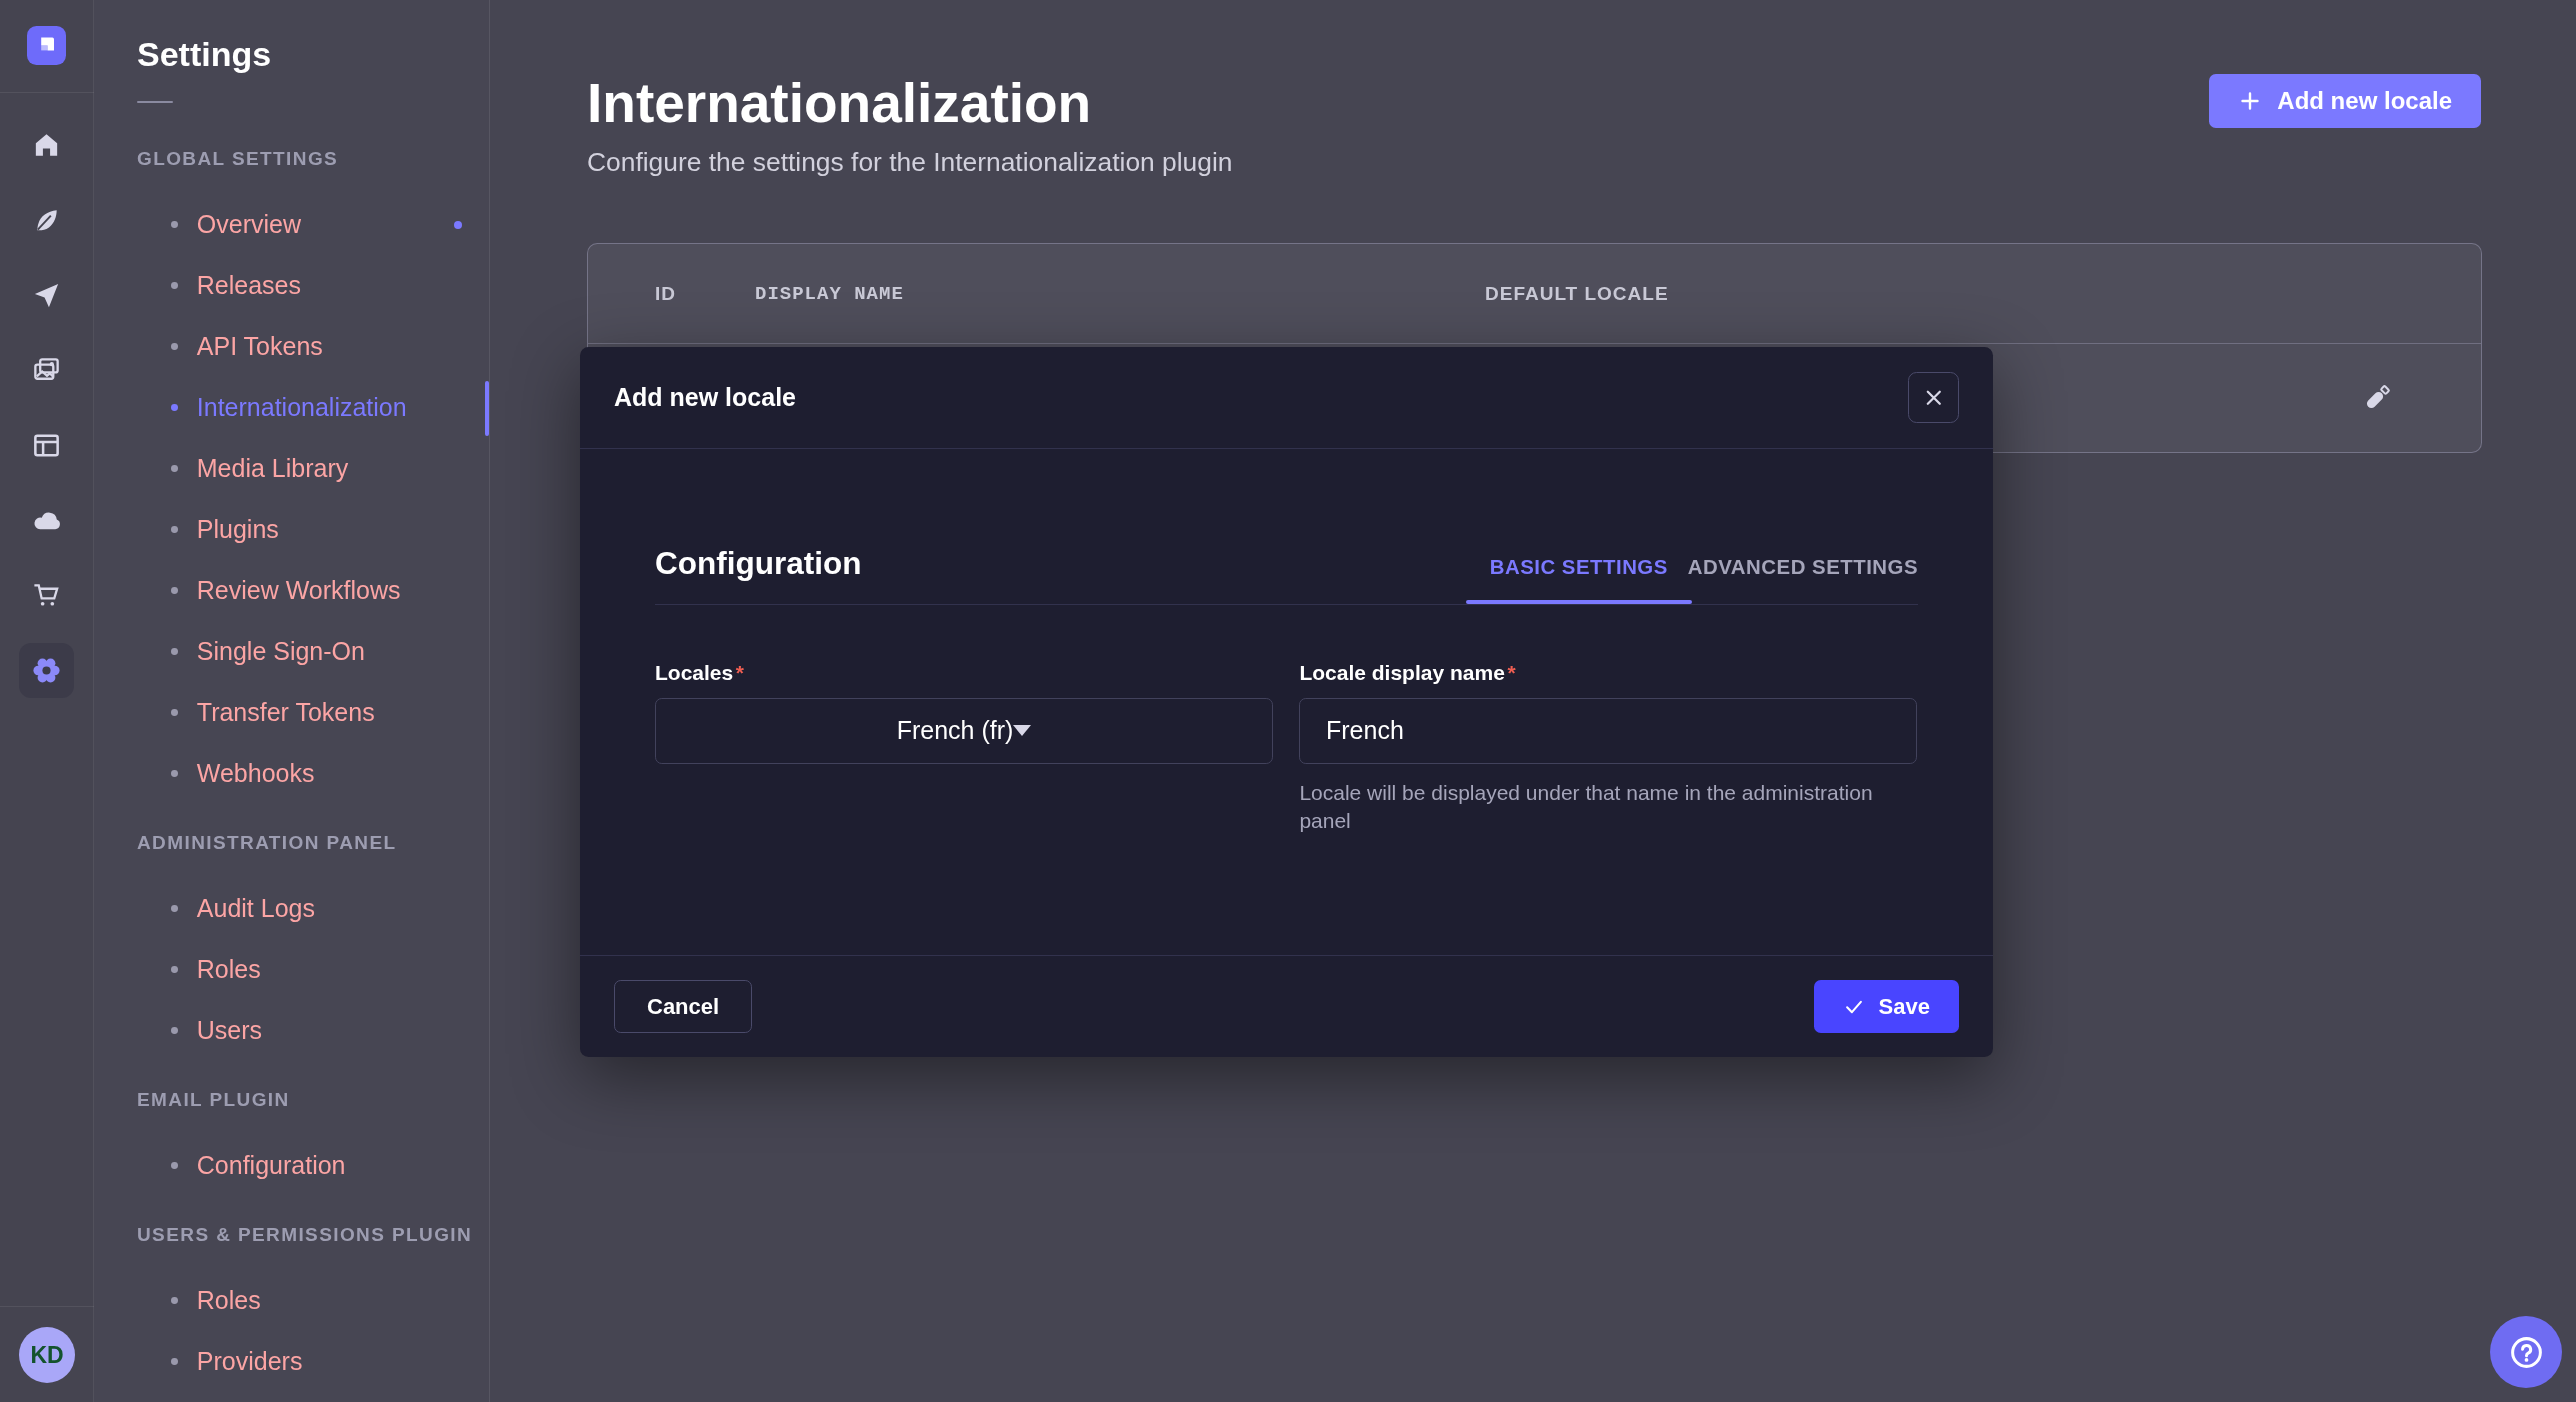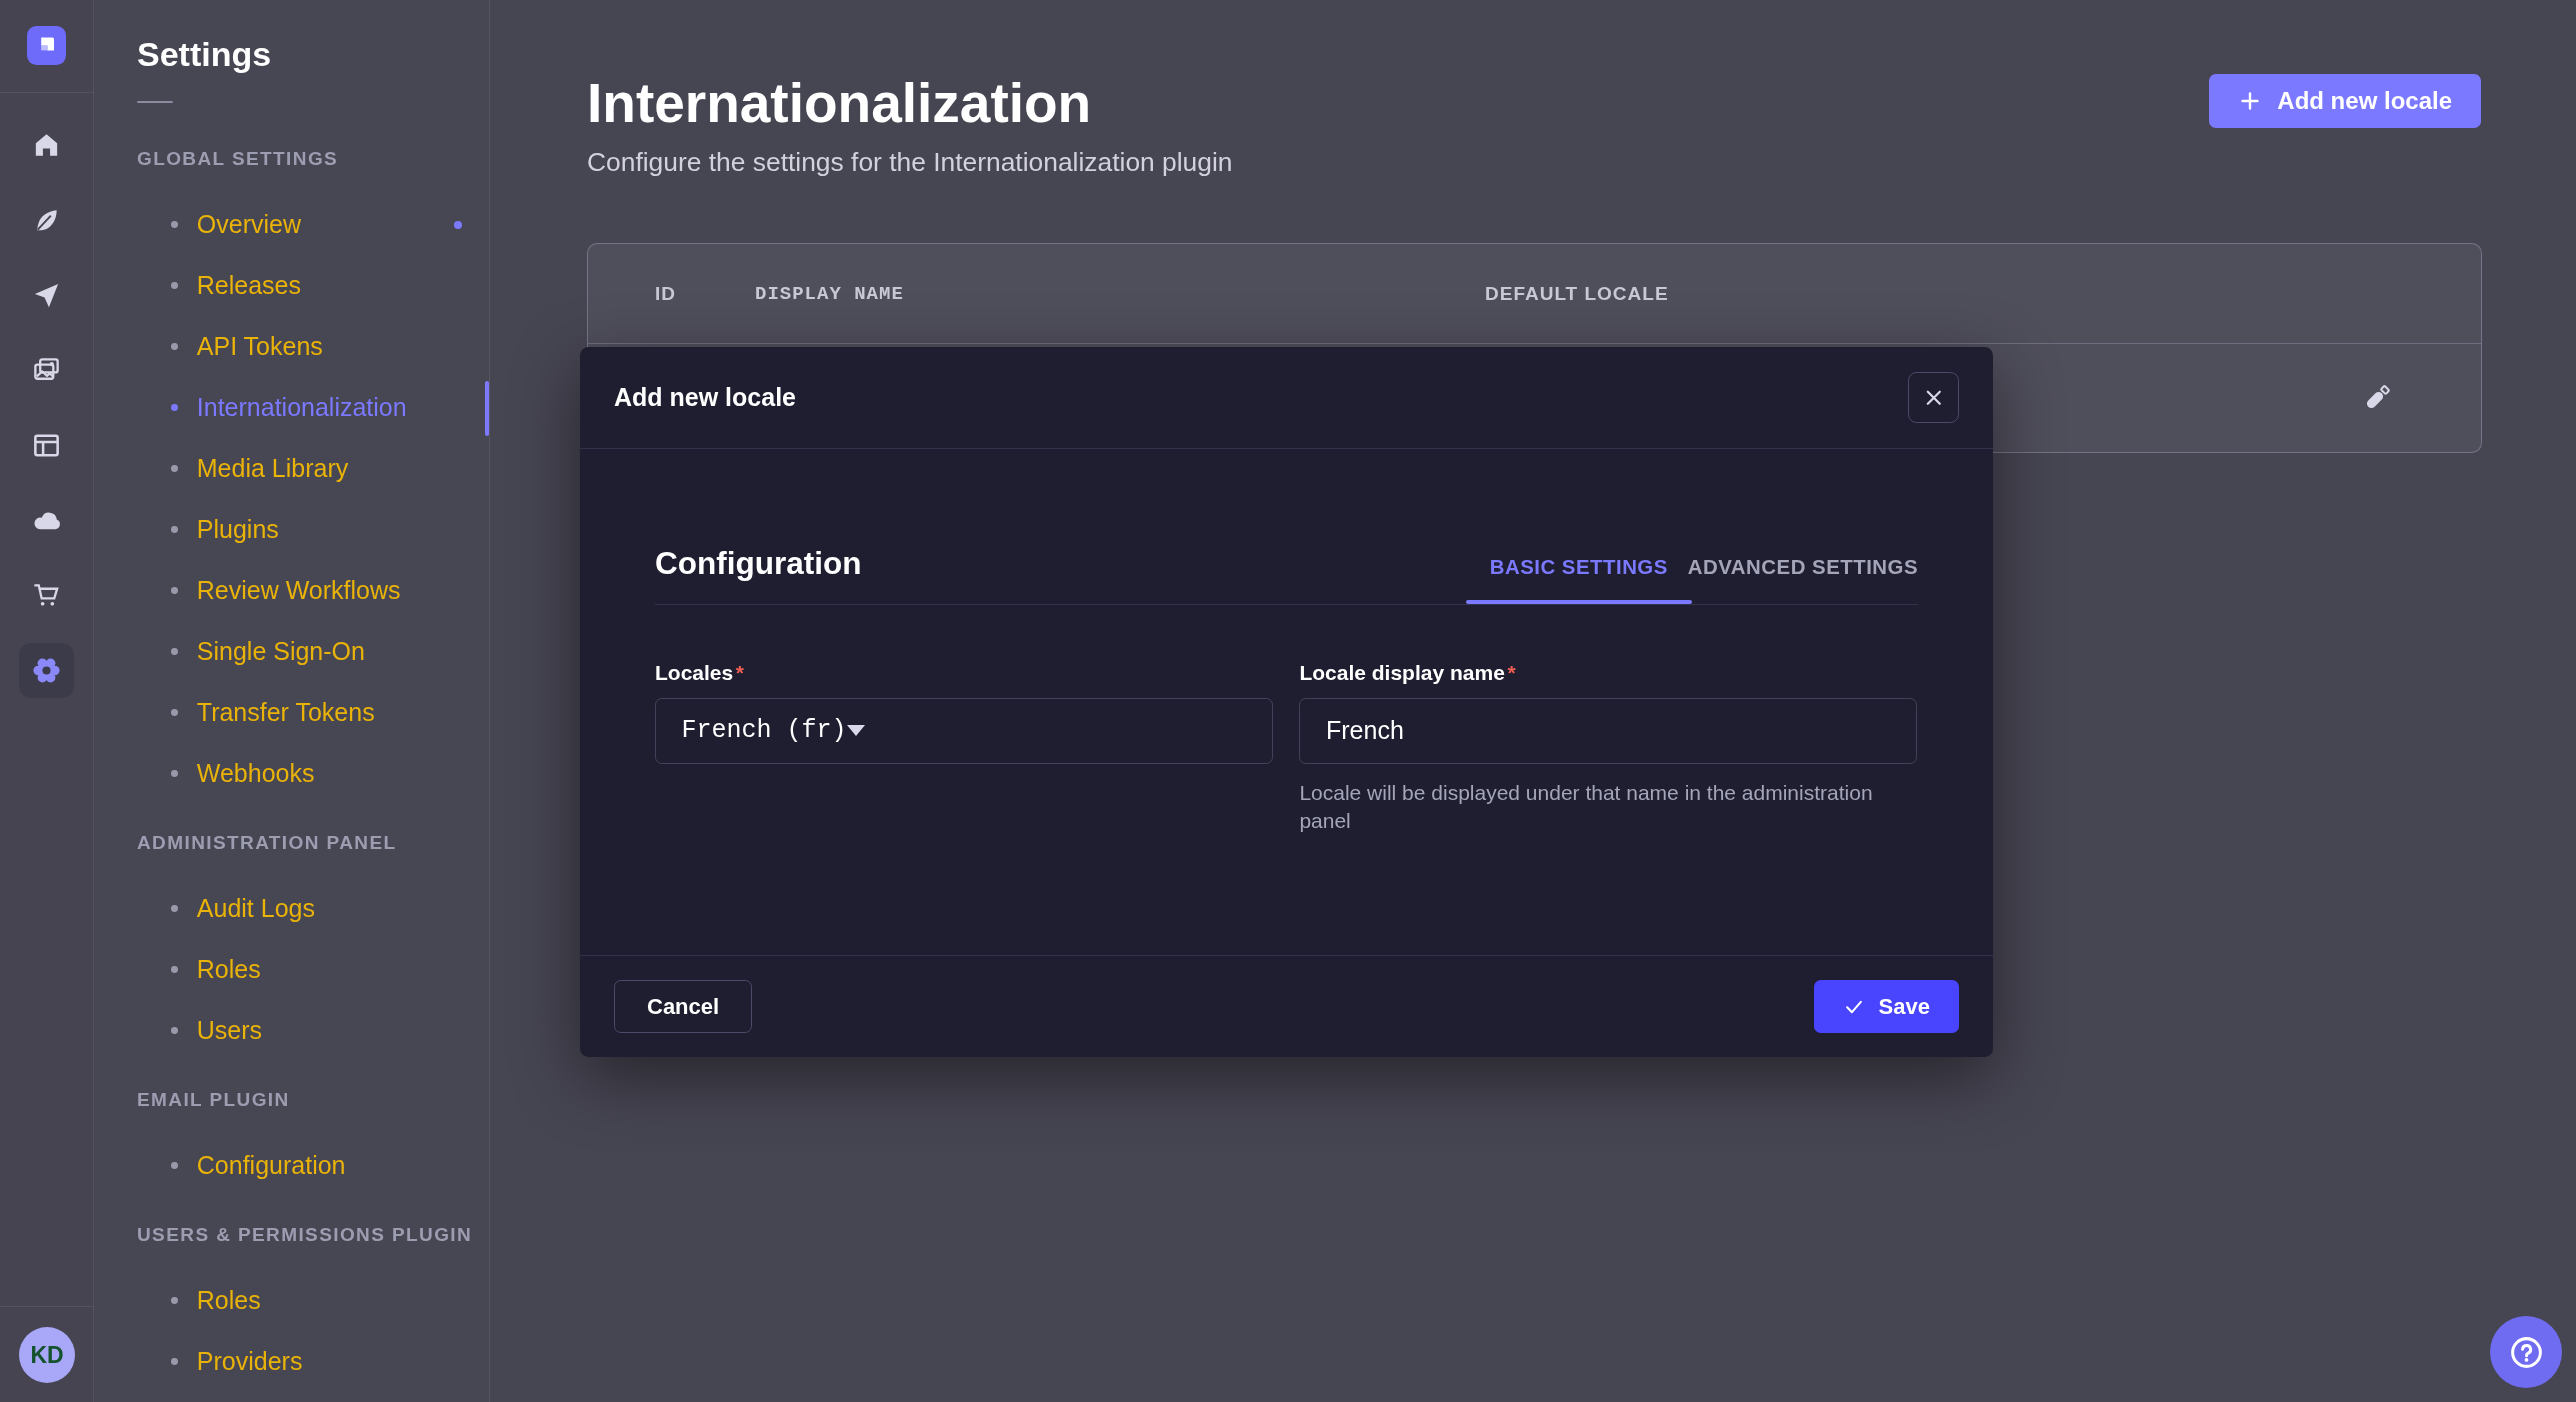--- a/index.html
+++ b/index.html
@@ -44,21 +44,21 @@
   .panel-title { margin:34px 0 0 43px; font-size:34px; font-weight:600; line-height:41px; color:#fff; }
   .panel-underline { margin:25.6px 0 0 43px; width:36px; height:2.6px; background:#8a8aa0; border-radius:1.7px; }
   .sec-h {
     margin:27px 0 0 43px; font-size:19px; font-weight:700; letter-spacing:1.4px;
     color:#9D9DB1; line-height:23px; text-transform:uppercase;
   }
   .sec-h.first { margin-top:44px; }
   .nav-items { margin-top:24px; }
   .nav-item { position:relative; height:61px; display:flex; align-items:center; padding-left:77px; cursor:default; }
   .nav-item .bullet { width:6.8px; height:6.8px; border-radius:50%; background:#9A99AC; margin-right:19px; flex:none; }
-  .nav-item .lbl { font-size:25px; color:#eab308; }
+  .nav-item .lbl { font-size:25px; color:#fca5a5; }
   .nav-item.active .bullet { background:#7B79FF; }
   .nav-item.active .lbl { color:#7B79FF; }
   .active-bar { position:absolute; right:0; top:3.4px; width:4.3px; height:55px; background:#7B79FF; border-radius:2.6px; }
   .notif-dot { position:absolute; right:27px; top:26.4px; width:8.5px; height:8.5px; border-radius:50%; background:#7B79FF; }
 
   
   .main { position:absolute; left:491px; top:0; right:0; bottom:0; background:#464552; }
   .page-title { position:absolute; left:96px; top:73px; font-size:55px; font-weight:700; line-height:61px; color:#fff; }
   .page-subtitle { position:absolute; left:96px; top:147px; font-size:26.4px; color:#D2D1DD; }
   .add-btn {
@@ -117,21 +117,21 @@
   }
   .form-row { margin-top:55px; display:flex; gap:26.4px; }
   .field-col { width:618px; }
   .field-label { font-size:21px; font-weight:600; color:#fff; line-height:25.6px; }
   .req { color:#EE5E52; margin-left:2.6px; }
   .select-box, .text-input {
     margin-top:12px; height:66px; width:100%; border:0.9px solid #42425C; border-radius:6.8px;
     background:transparent; display:flex; align-items:center; padding:0 25.6px;
     font-size:25px; color:#fff; font-family:inherit;
   }
-  .select-box { justify-content:flex-start; cursor:pointer;font-family:Liberation Mono, monospace; }
+  .select-box { justify-content:center; cursor:pointer; }
   .caret-down { width:0; height:0; border-left:9.4px solid transparent; border-right:9.4px solid transparent; border-top:11px solid #D9D8E8; }
   .hint { margin-top:15.3px; max-width:588px; font-size:21px; line-height:28px; color:#A5A5BA; }
   .modal-foot {
     position:absolute; left:0; right:0; bottom:0; height:102px; border-top:0.9px solid #32324D;
     display:flex; align-items:center; justify-content:space-between; padding:0 34px;
   }
   .cancel-btn {
     height:53px; padding:0 32px; border:0.9px solid #4A4A6A; border-radius:6.8px; background:transparent;
     color:#fff; font-size:22px; font-weight:600; font-family:inherit; cursor:pointer;
   }

